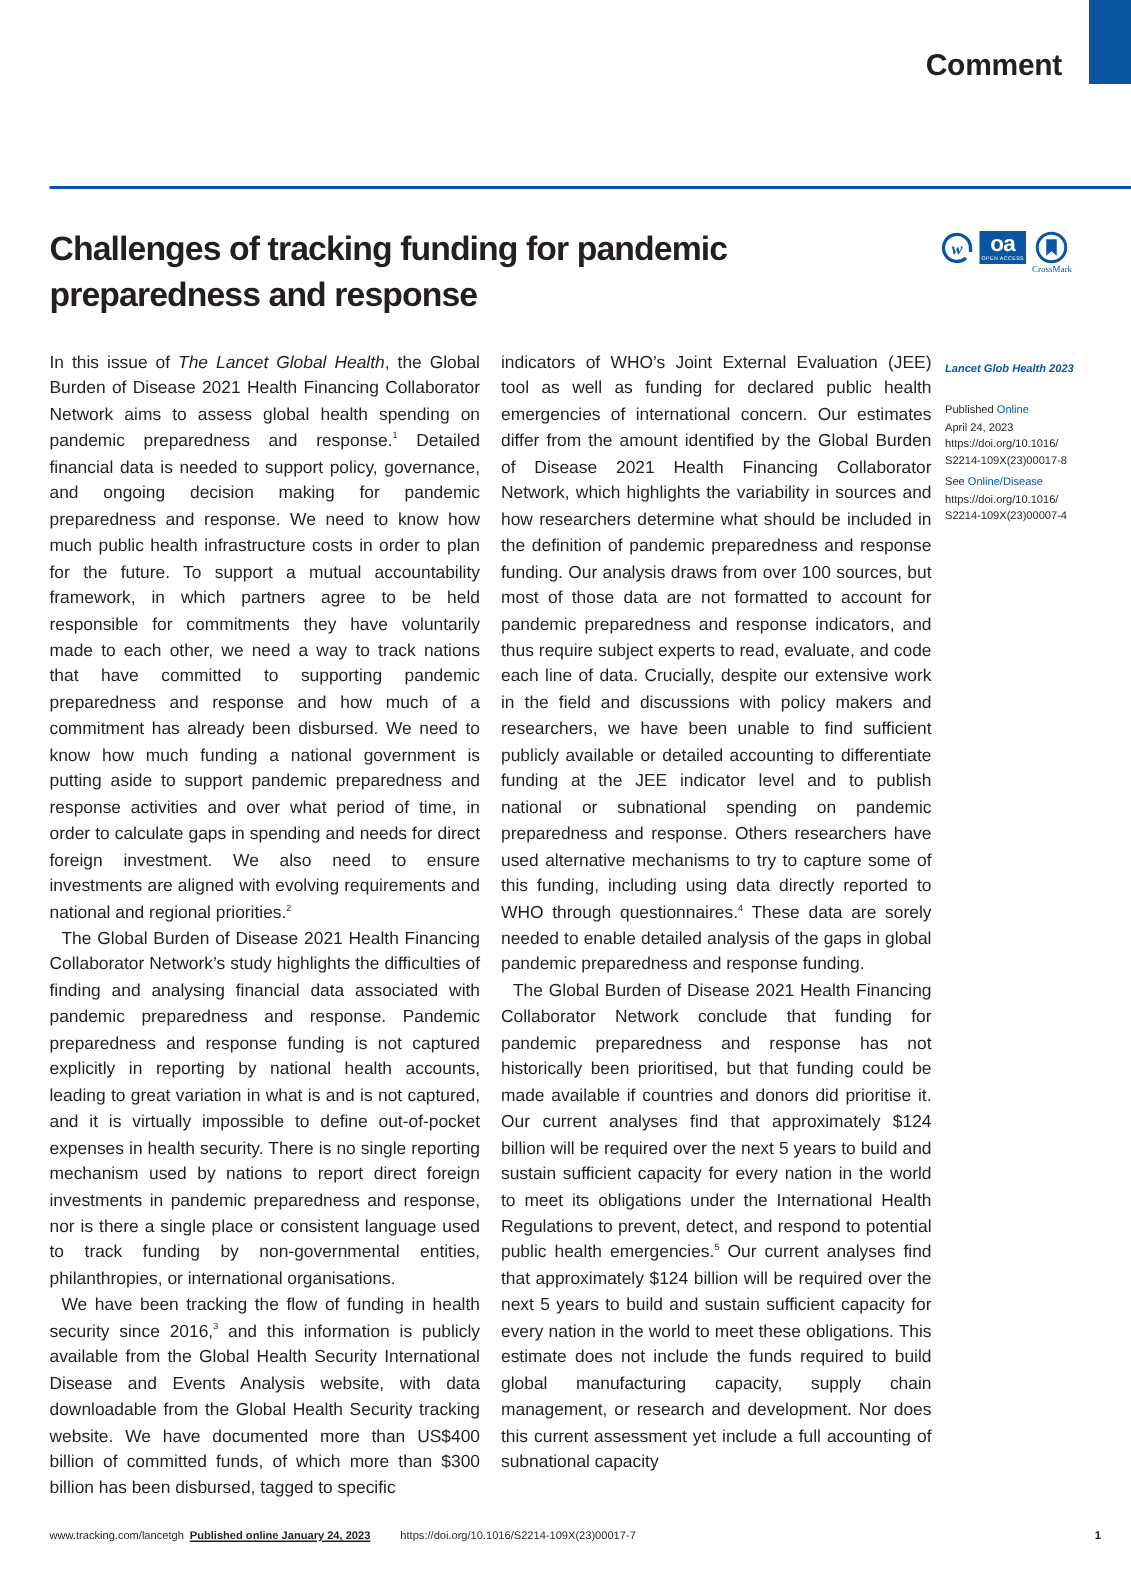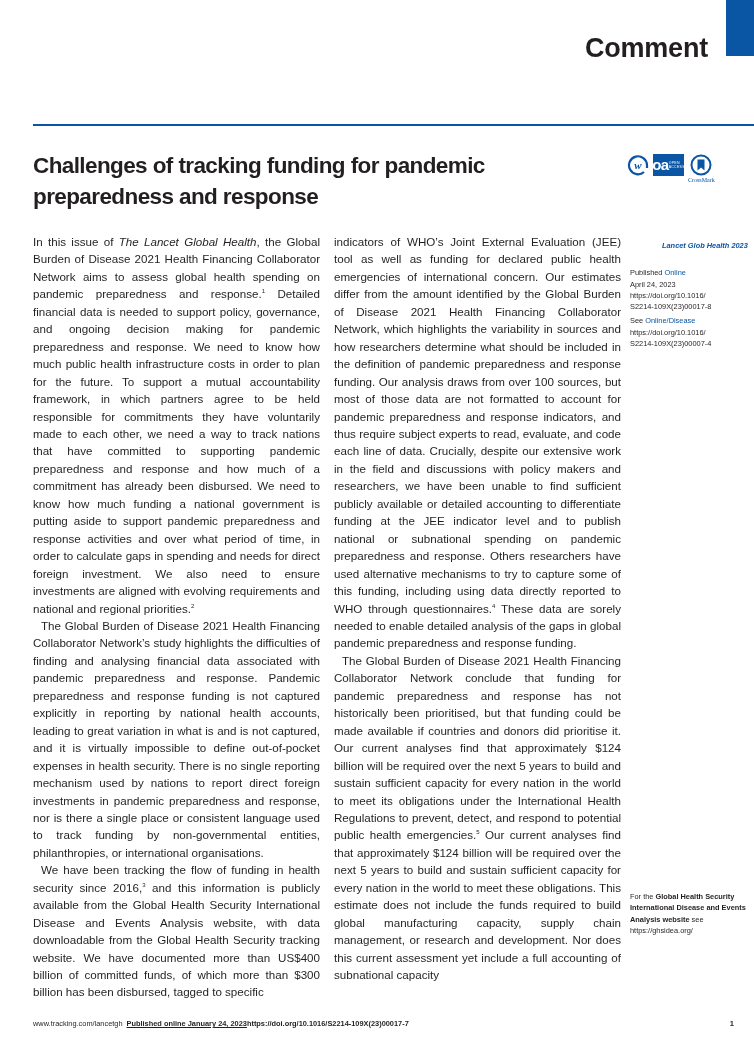--- a/index.html
+++ b/index.html
@@ -1,43 +1,43 @@
 <!DOCTYPE html>
 <html><head>
 <meta charset="utf-8">
 <style>
   html, body { margin:0; padding:0; background:#ffffff; }
   body { width:754px; height:1047px; position:relative; overflow:hidden; font-family:"Liberation Sans", sans-serif; color:#231f20; }
   .blue-tab { position:absolute; left:726px; top:0; width:28px; height:56px; background:#0b56a4; }
-  .section-label { position:absolute; right:46px; top:33px; font-size:27px; font-weight:bold; color:#231f20; letter-spacing:-0.2px; }
+  .section-label { position:absolute; right:46px; top:33px; font-size:20px; font-weight:bold; color:#231f20; letter-spacing:-0.2px; }
   .top-rule { position:absolute; left:33px; top:124px; width:721px; height:2px; background:#0b56a4; }
   .title { position:absolute; left:33px; top:150px; width:580px; font-size:22.5px; font-weight:bold; line-height:31px; letter-spacing:-0.6px; color:#231f20; margin:0; }
   .badges { position:absolute; left:627px; top:154px; display:flex; align-items:flex-start; gap:4px; }
   .badge-w { width:22px; height:22px; }
-  .badge-oa { width:31px; height:22px; background:#0b56a4; color:#fff; display:flex; flex-direction:row; align-items:center; justify-content:center; }
+  .badge-oa { width:31px; height:22px; background:#0b56a4; color:#fff; display:flex; flex-direction:column; align-items:center; justify-content:center; }
   .badge-oa .oa-text { font-size:15px; font-weight:bold; line-height:14px; letter-spacing:-0.5px; }
   .badge-oa .oa-sub { font-size:3.5px; line-height:4px; letter-spacing:0.3px; }
   .crossmark { display:flex; flex-direction:column; align-items:center; }
   .crossmark .cm-label { font-family:"Liberation Serif", serif; font-size:6px; color:#0b56a4; margin-top:1px; }
   .col { position:absolute; top:233px; width:287px; font-size:11.6px; line-height:17.45px; text-align:justify; color:#231f20; }
   .col p { margin:0; }
   .col p.indent { text-indent:8px; }
   .col1 { left:33px; }
   .col2 { left:334px; }
   sup { font-size:6px; line-height:0; vertical-align:super; }
   .side { position:absolute; left:630px; width:118px; font-size:7.4px; line-height:11.3px; color:#231f20; }
   .side .blue { color:#0b56a4; }
-  .side .italic-blue { color:#0b56a4; font-style:italic; font-weight:bold;margin-left:32px; }
+  .side .italic-blue { color:#0b56a4; font-style:italic; font-weight:bold; }
   .side p { margin:0 0 3px 0; }
   .side b { font-weight:bold; }
   .side1 { top:240px; }
   .side2 { top:891px; }
   .footer { position:absolute; left:33px; top:1019px; font-size:7.4px; color:#231f20; white-space:nowrap; }
   .footer .fb { font-weight:bold; margin-left:4px;text-decoration:underline; }
-  .footer .doi { font-weight:bold; margin-left:0; }
+  .footer .doi { font-weight:normal; margin-left:20px; }
   .page-num { position:absolute; right:20px; top:1019px; font-size:7.6px; font-weight:bold; }
 </style>
 </head>
 <body>
 
 <div class="blue-tab"></div>
 <div class="section-label">Comment</div>
 <div class="top-rule"></div>
 
 <h1 class="title">Challenges of tracking funding for pandemic preparedness and response</h1>
@@ -74,19 +74,18 @@
 <div class="side side1">
   <p><span class="italic-blue">Lancet Glob Health 2023</span></p>
   <p style="margin-top:16px"><span>Published </span><span class="blue">Online</span><br>
     <span>April 24, 2023</span><br>
     <span><span>https://doi.org/10.1016/</span><br><span>S2214-109X(23)00017-8</span></span></p>
   <p><span>See </span><span class="blue">Online/Disease</span><br>
     <span><span>https://doi.org/10.1016/</span><br><span>S2214-109X(23)00007-4</span></span></p>
 </div>
 
 <div class="side side2">
-  <p><span>For the </span><b>Global Health Security International Disease and Events Analysis website</b><span> see</span><br><span>https://ghsidea.org/</span></p>
 </div>
 
 <div class="footer">
   <span>www.tracking.com/lancetgh</span><span class="fb">Published online January 24, 2023</span><span class="doi">https://doi.org/10.1016/S2214-109X(23)00017-7</span>
 </div>
 <div class="page-num">1</div>
 
 </body></html>

